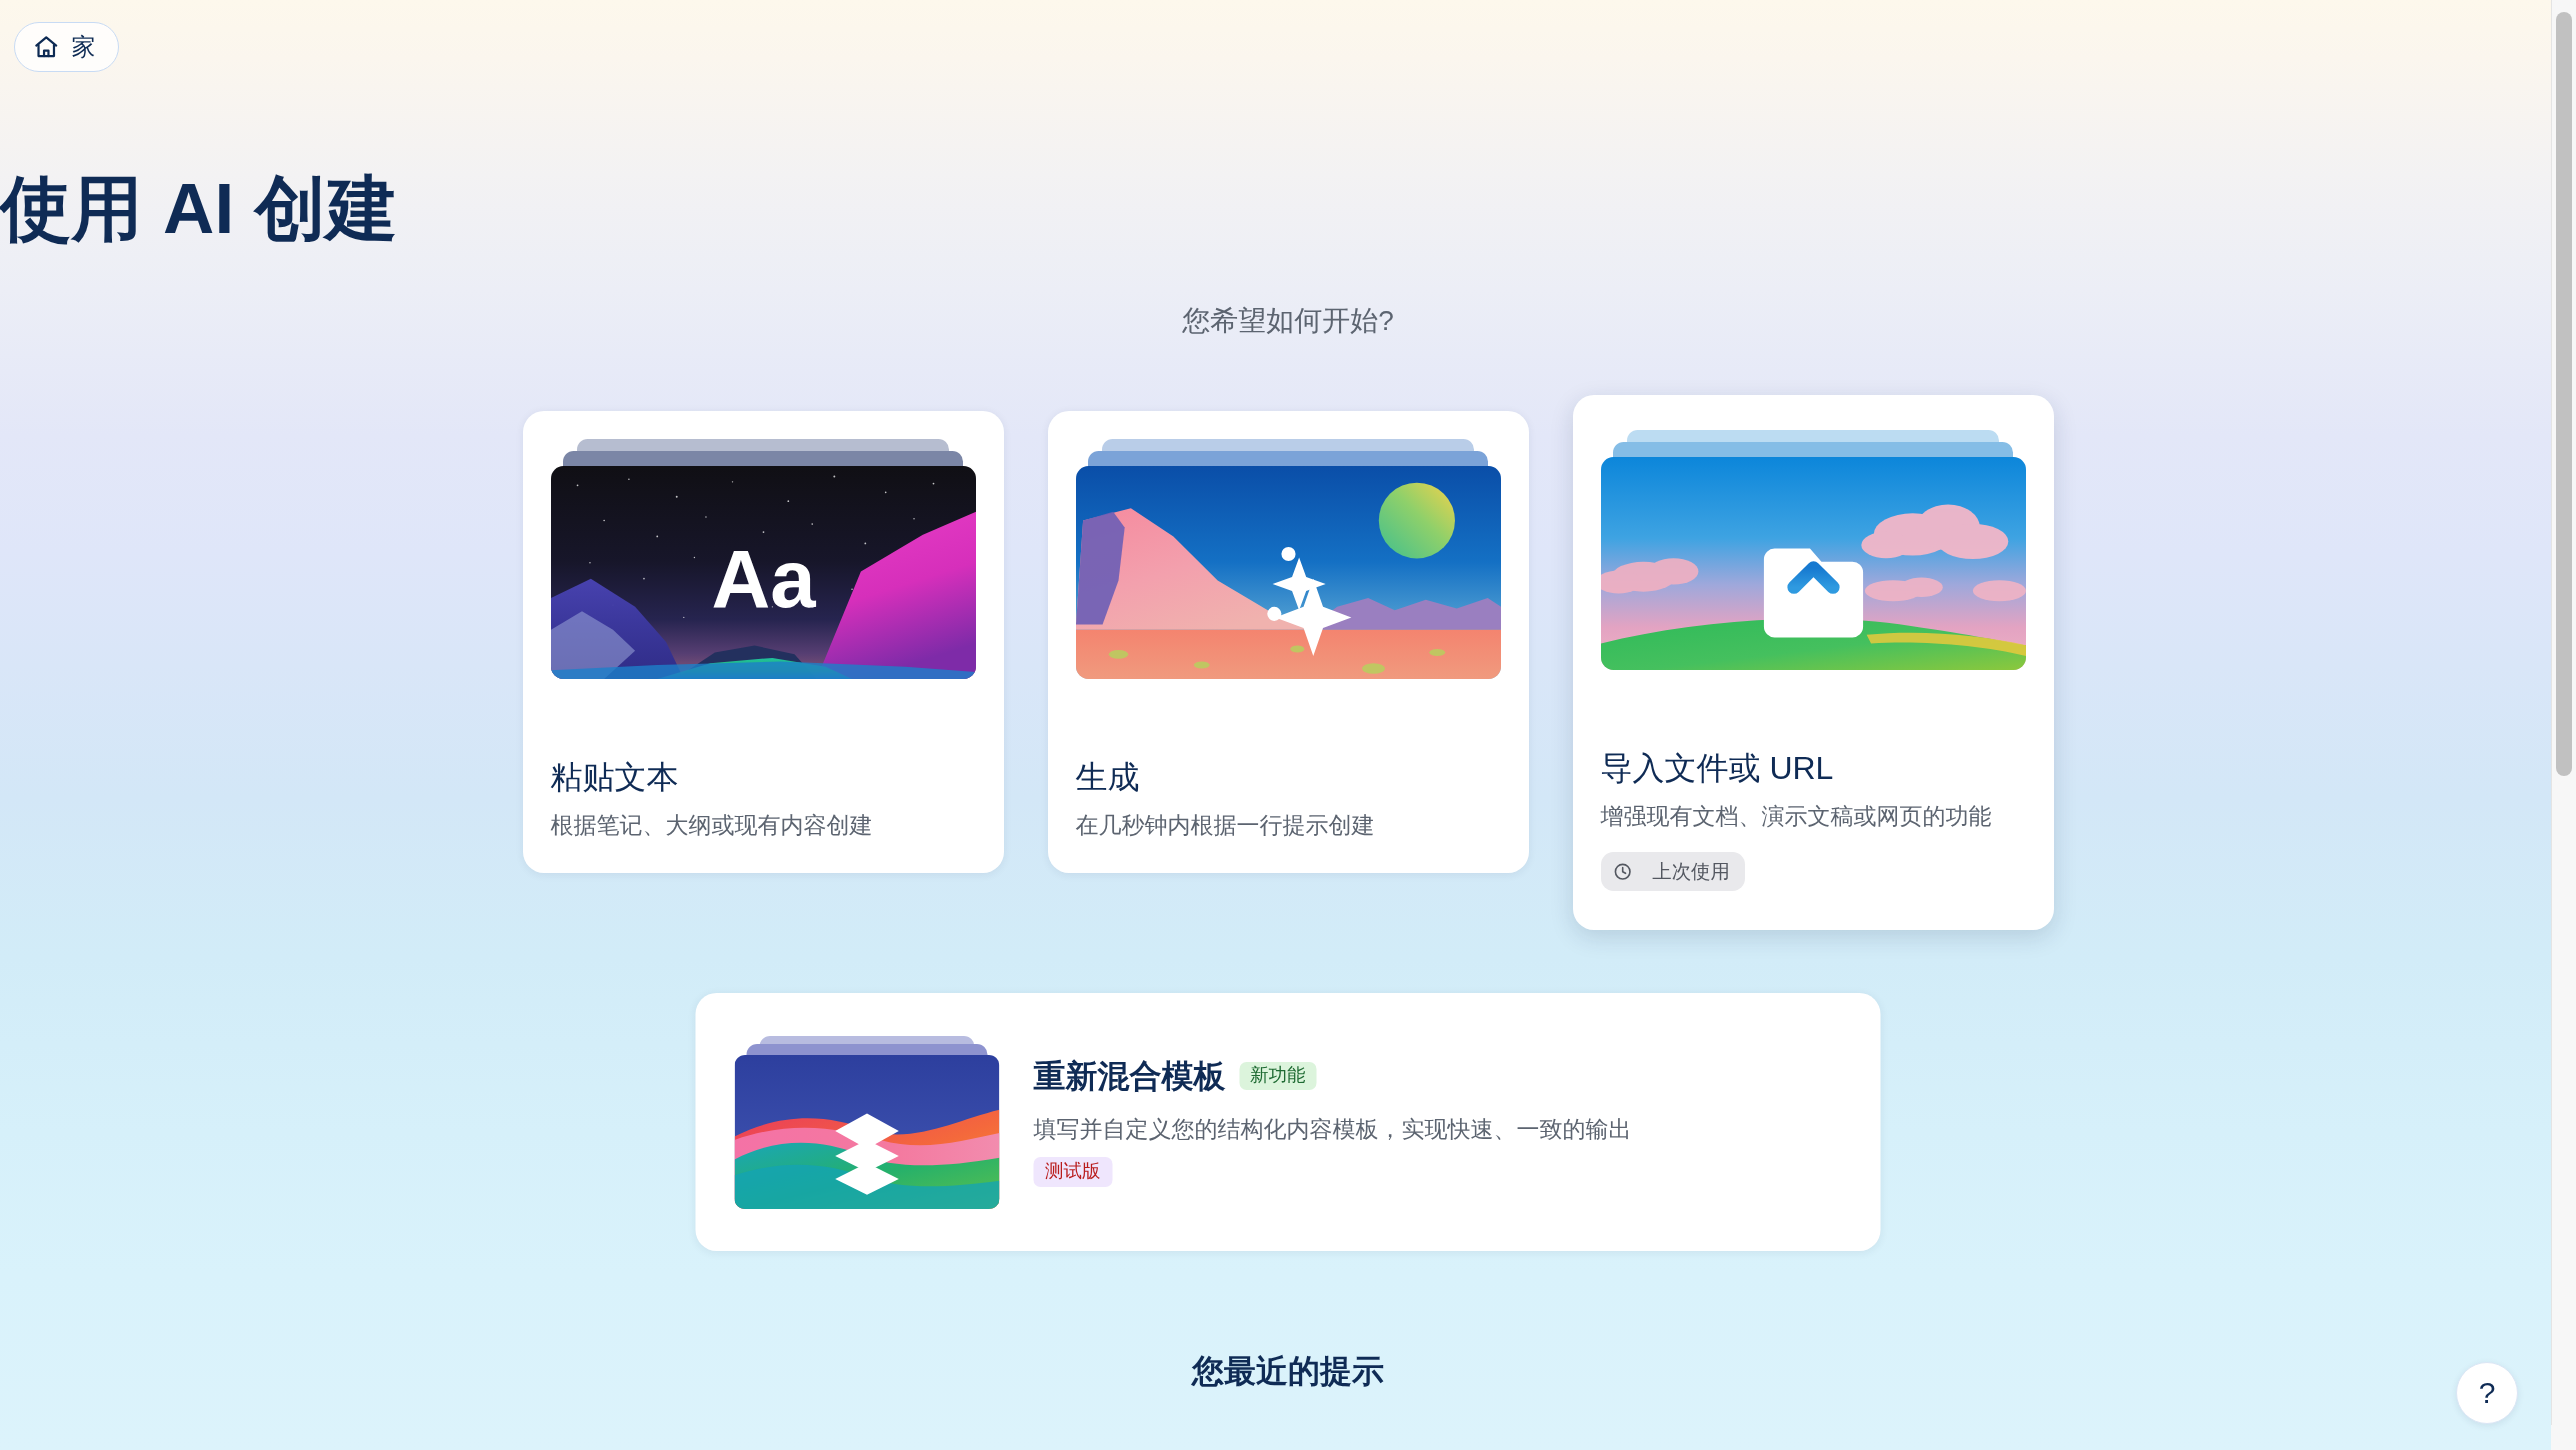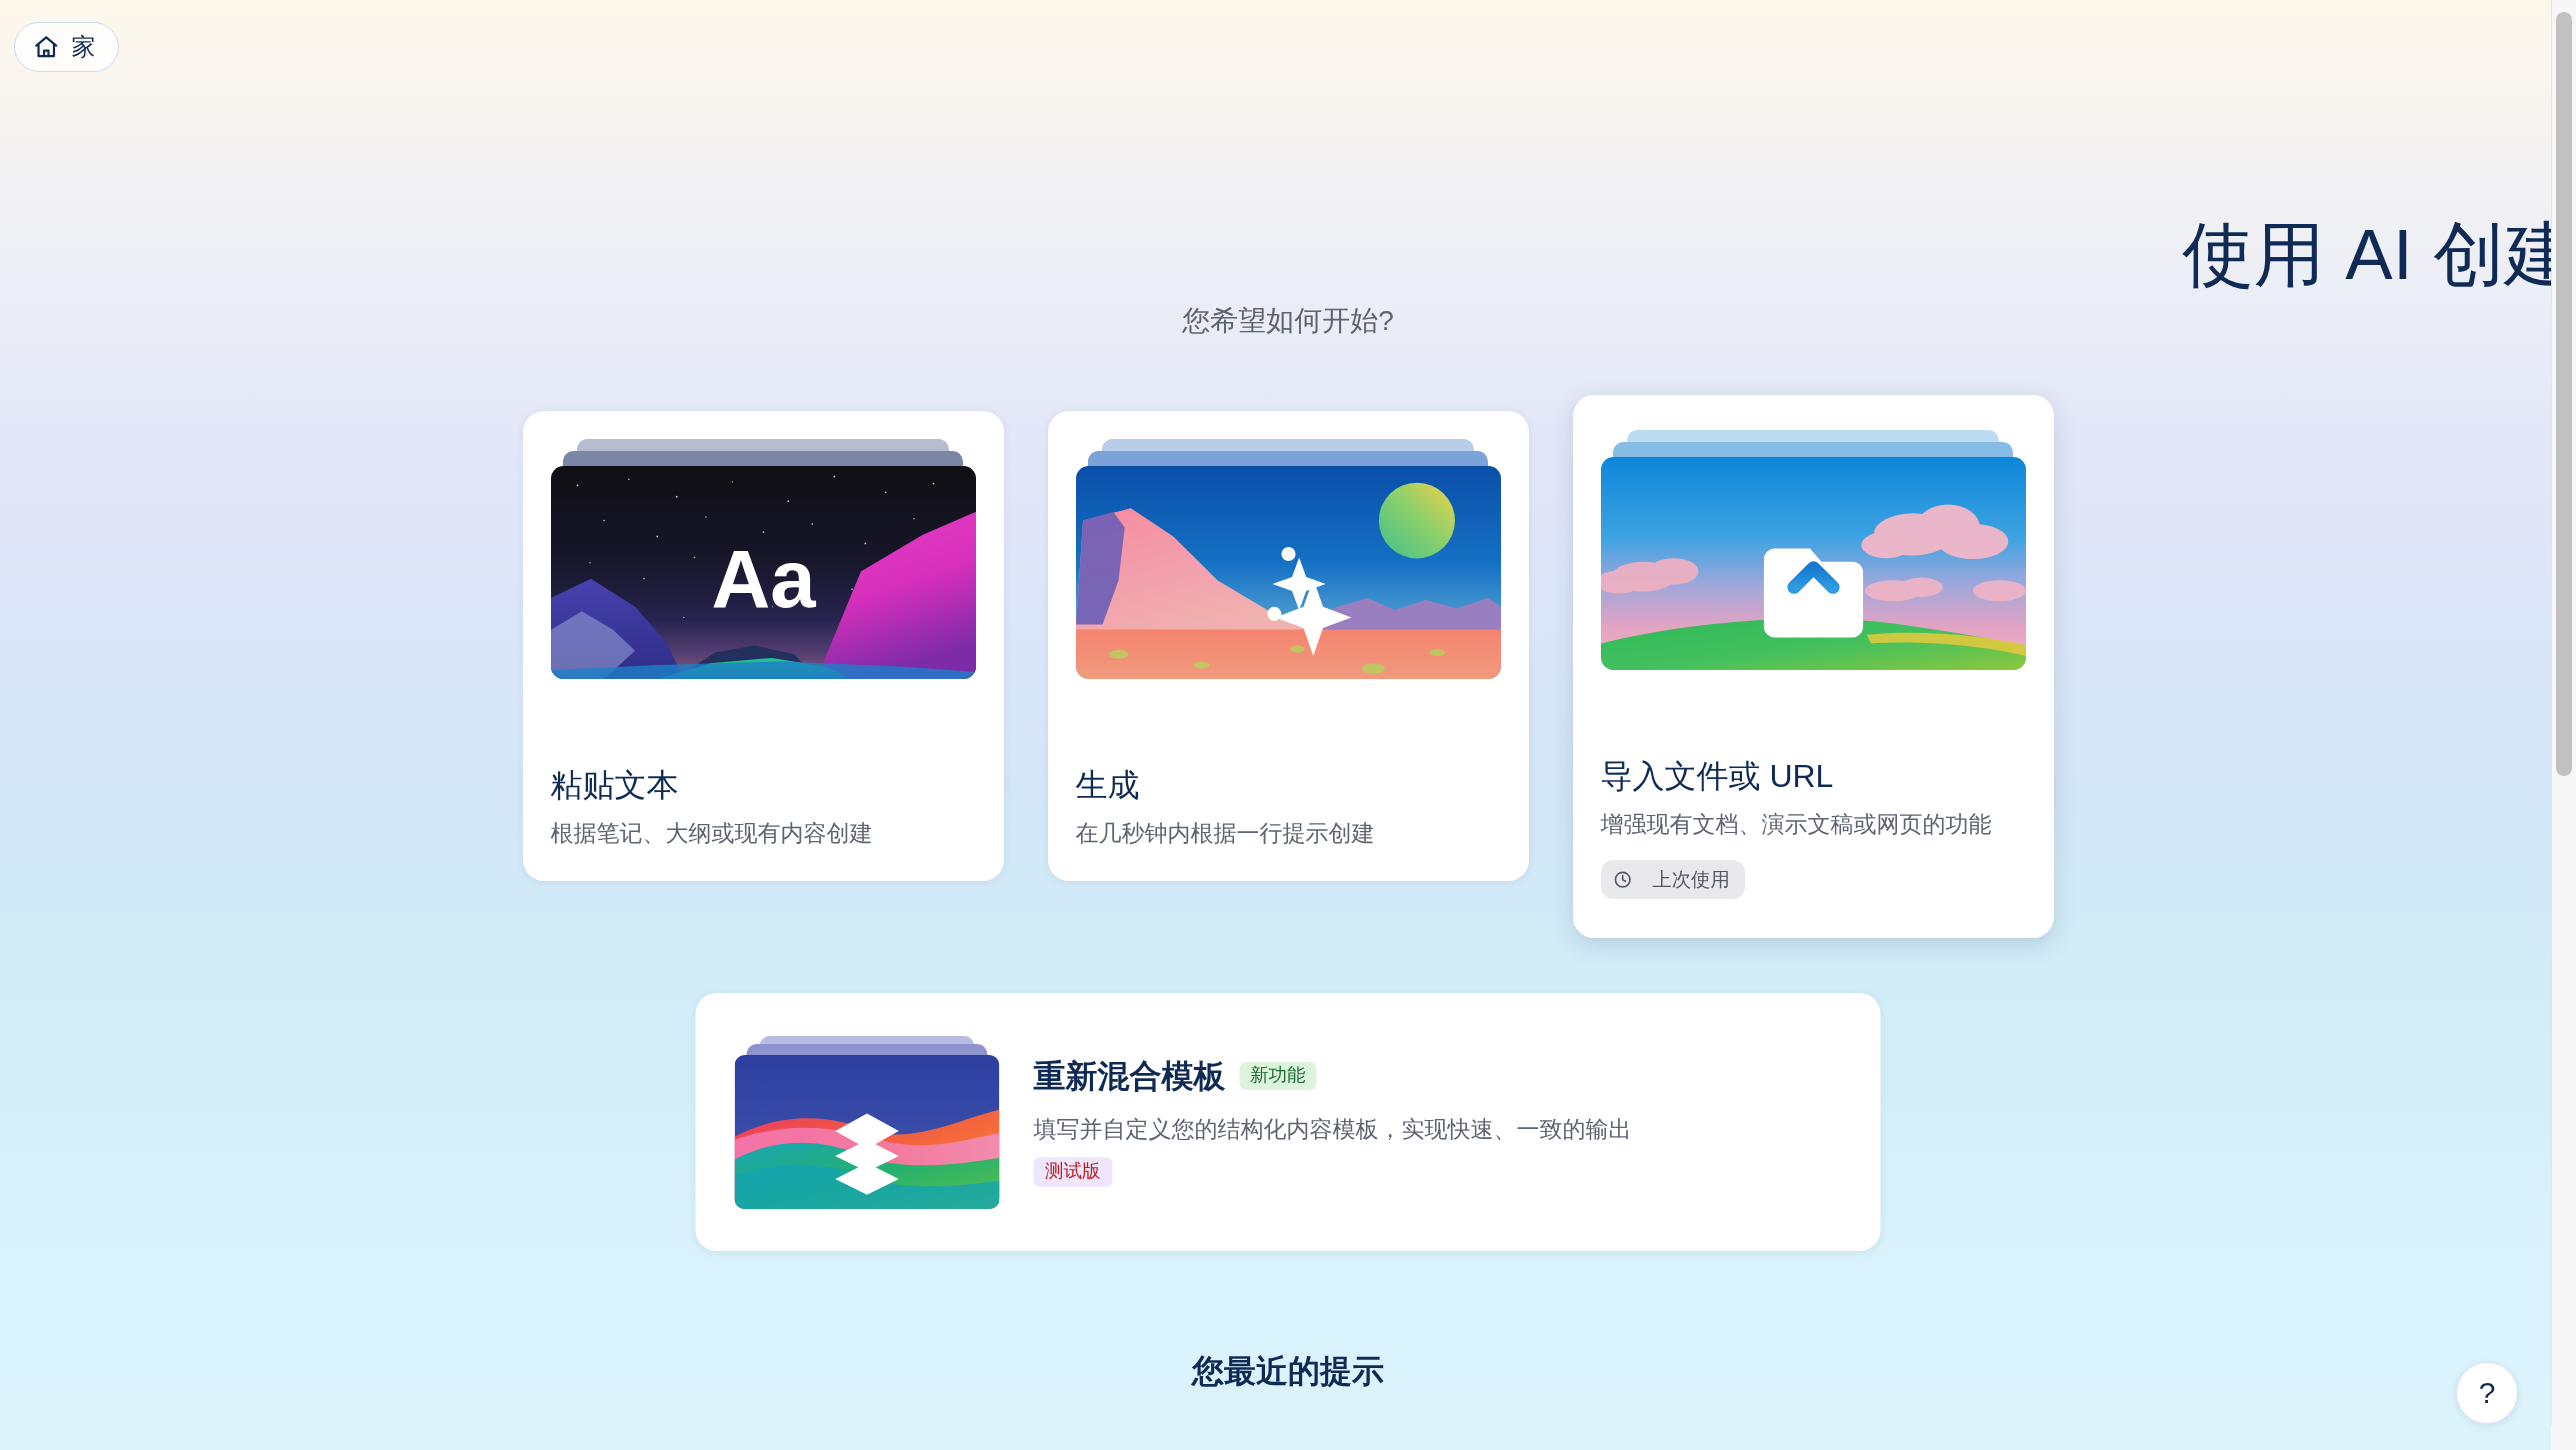--- a/index.html
+++ b/index.html
@@ -54,27 +54,26 @@
     line-height: 1;
     white-space: nowrap;
   }
   .home-icon { width: 26.5px; height: 26.5px; display: block; }
 
   
   .heading {
     position: absolute;
     top: 173px;
     left: 0; right: 0;
-    text-align: right;
+    text-align: left;
     font-size: 71px;
-    font-weight: 400;
+    font-weight: 700;
     color: #0f2b55;
     letter-spacing: 0.4px;
     line-height: 1;
-    margin-top: 46px;
   }
   .subheading {
     position: absolute;
     top: 307px;
     left: 0; right: 0;
     text-align: center;
     font-size: 28px;
     color: #5c6470;
     line-height: 1;
   }
@@ -104,21 +103,21 @@
     padding-top: 35px;
     padding-bottom: 39px;
     box-shadow: 0 7px 23px rgba(23,43,77,0.15);
   }
 
   
   .thumb-stack {
     position: relative;
     width: 100%;
     height: 304px;
-    margin-bottom: 22px;
+    margin-bottom: 14px;
   }
   .thumb-layer {
     position: absolute;
     border-radius: 10.6px;
   }
   .layer-back {
     left: 26.5px; right: 26.5px;
     top: 0; height: 53px;
   }
   .layer-mid {

